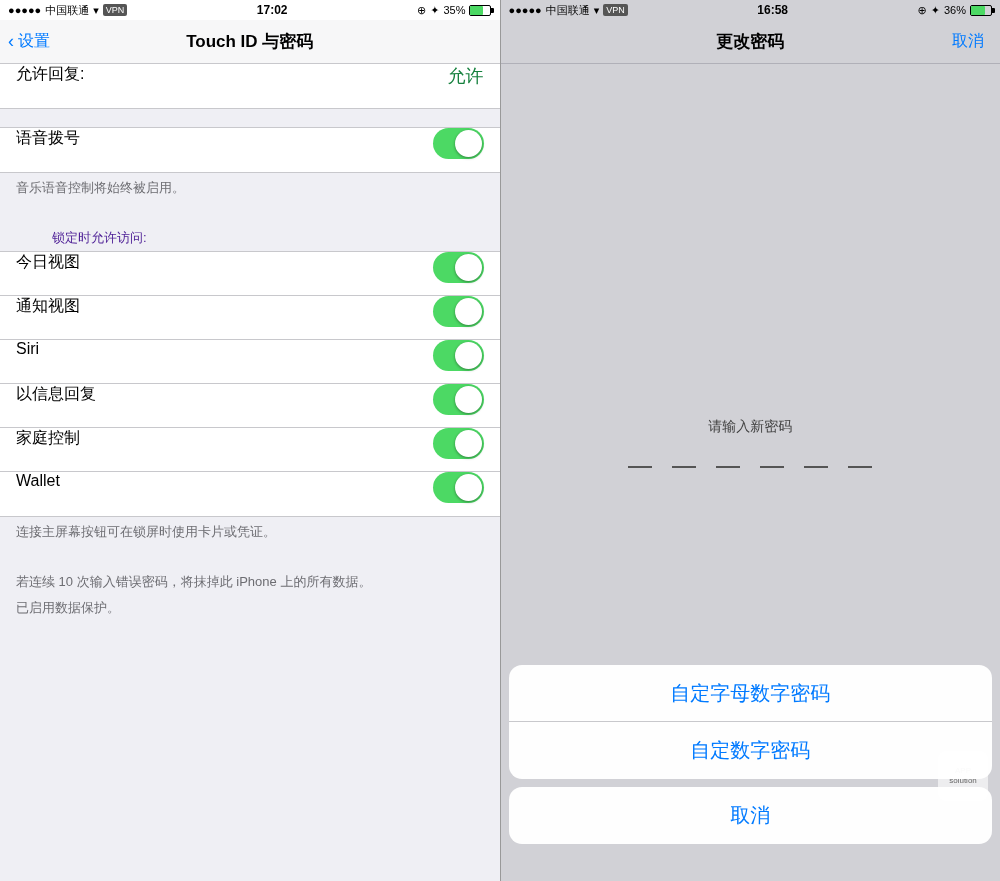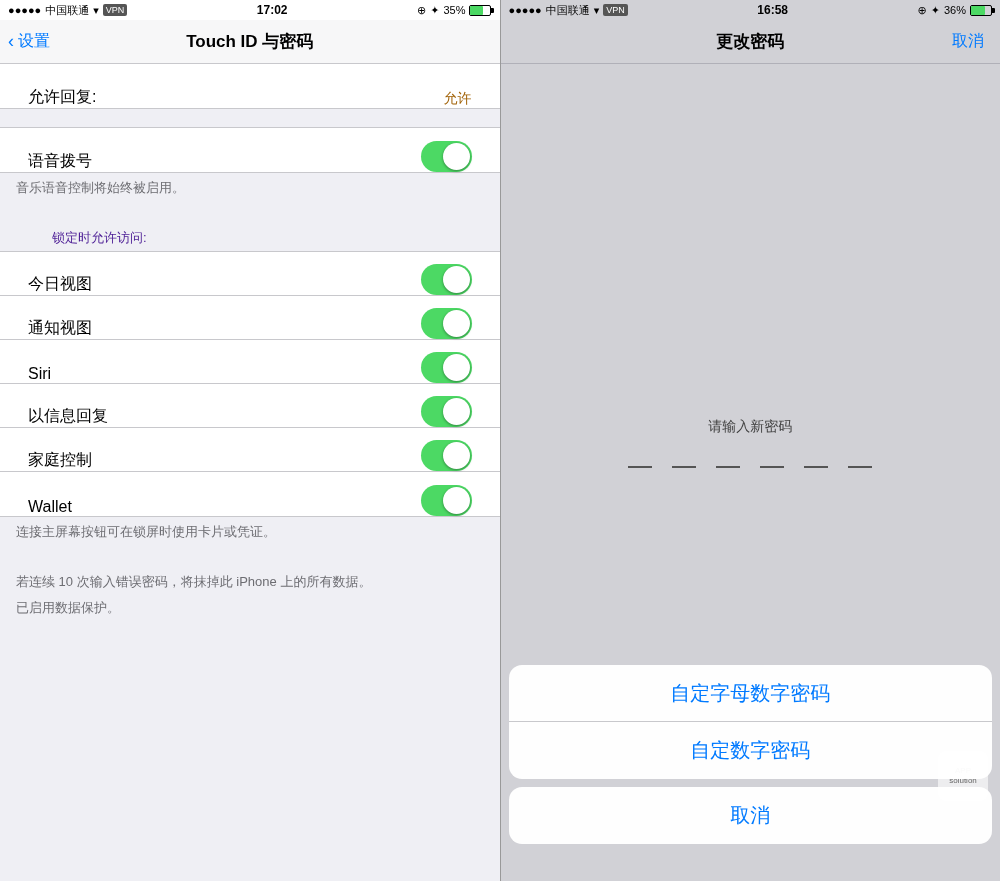--- a/index.html
+++ b/index.html
@@ -78,23 +78,23 @@
 
     .settings-group {
       background: #fff;
       border-top: 1px solid #c8c8cc;
       border-bottom: 1px solid #c8c8cc;
       margin-bottom: 0;
     }
 
     .settings-row {
       display: flex;
-      align-items: flex-end;
+      align-items: flex-start;
       justify-content: space-between;
-      padding: 0 28px;
+      padding: 0 16px;
       height: 44px;
       border-bottom: 1px solid #c8c8cc;
       background: #fff;
     }
     .settings-row:last-child {
       border-bottom: none;
     }
     .settings-row .row-label {
       font-size: 16px;
       color: #000;
@@ -316,21 +316,21 @@
       <span>设置</span>
     </div>
     <span class="nav-title">Touch ID 与密码</span>
   </div>
 
   <div class="scroll-content">
 
     <div class="settings-group" style="margin-top:0; border-top: none;">
       <div class="settings-row">
         <span class="row-label">允许回复:</span>
-        <span style="color:#a16207;font-size:14px;">允许</span>
+        <span style="color:#15803d;font-size:18px;">允许</span>
       </div>
     </div>
 
     <div class="gap-block"></div>
 
     <div class="settings-group">
       <div class="settings-row">
         <span class="row-label">语音拨号</span>
         <div class="toggle"></div>
       </div>

